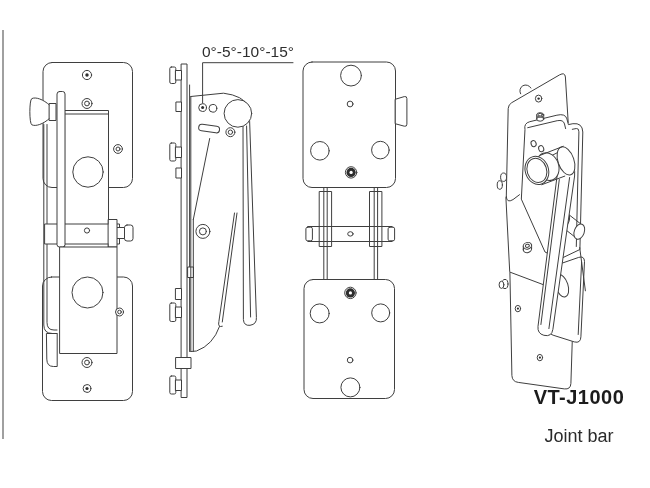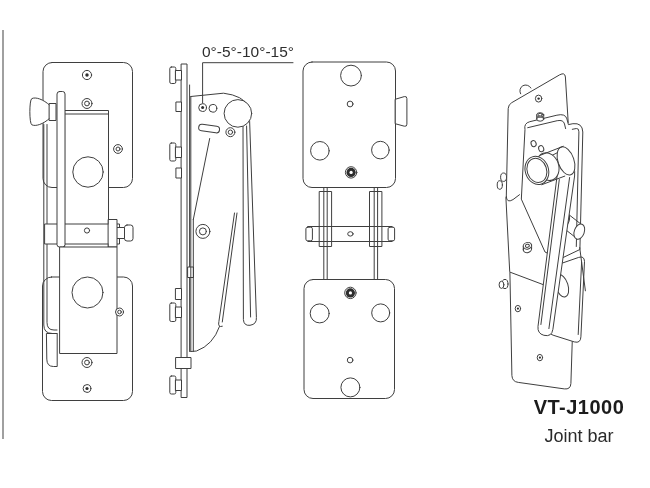--- a/index.html
+++ b/index.html
@@ -2,21 +2,21 @@
 <html><head>
 <meta charset="utf-8">
 <style>
   html,body{margin:0;padding:0;background:#fff;}
   .stage{position:relative;width:650px;height:488px;background:#ffffff;overflow:hidden;
          font-family:"Liberation Sans", sans-serif;padding-left:8px;}
   .page-rule{position:absolute;left:2px;top:30px;width:2px;height:409px;background:#a0a0a0;}
   svg{position:absolute;left:0;top:0;}
   .angle-label{position:absolute;left:198px;top:43px;width:100px;text-align:center;
                font-size:15.5px;color:#2e2e2e;white-space:nowrap;}
-  .model-label{position:absolute;left:509px;top:396px;width:140px;text-align:center;
+  .model-label{position:absolute;left:509px;top:386px;width:140px;text-align:center;
                font-size:20px;font-weight:bold;color:#1c1c1c;letter-spacing:.5px;}
   .type-label{position:absolute;left:509px;top:426px;width:140px;text-align:center;
               font-size:18px;color:#2a2a2a;}
 </style>
 </head>
 <body>
 
 <div class="stage">
   <div class="page-rule"></div>
 

